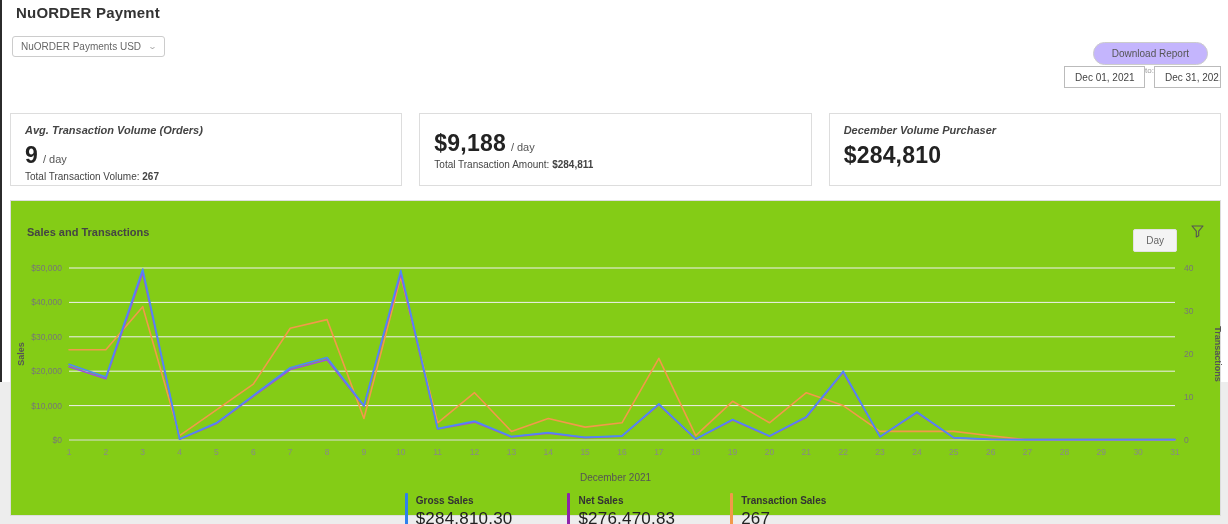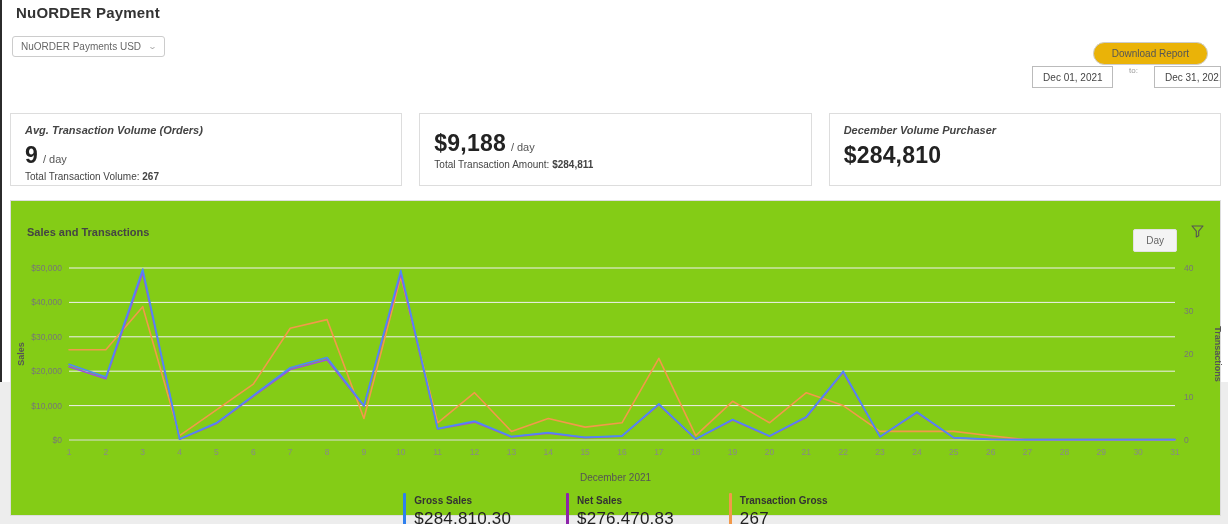--- a/index.html
+++ b/index.html
@@ -21,26 +21,26 @@
   
   .selector-btn {
     position: absolute; left: 10px; top: 36px;
     display: inline-flex; align-items: center; gap: 8px;
     border: 1px solid #ccc; border-radius: 3px; background: #fff;
     padding: 4px 8px; font-size: 10px; color: #666; cursor: pointer;
   }
   .chev { font-size: 8px; color: #aaa; transform: scaleX(1.4); }
   .download-btn {
     position: absolute; right: 20px; top: 42px;
-    border: 1px solid #ccc; border-radius: 12px; background: #eab308;
+    border: 1px solid #ccc; border-radius: 12px; background: #c4b5fd;
     padding: 5px 18px; font-size: 10px; color: #555; cursor: pointer;
   }
   .date-row {
     position: absolute; right: 7px; top: 66px;
-    display: flex; align-items: flex-start; gap: 16px;
+    display: flex; align-items: flex-start; gap: 0;
   }
   .date-input {
     width: 81px; height: 22px; border: 1px solid #bbb; background: #fff;
     font-size: 10px; color: #444; padding: 0 0 0 10px;
     font-family: "Liberation Sans", sans-serif;
   }
   .date-input.second { width: 67px; }
   .to-label { font-size: 8px; color: #999; }
   
   .cards {
@@ -211,19 +211,19 @@
       <div class="legend-item">
         <div class="legend-bar" style="background: rgb(142, 36, 170);"></div>
         <div>
           <div class="legend-label">Net Sales</div>
           <div class="legend-value">$276,470.83</div>
         </div>
       </div>
       <div class="legend-item">
         <div class="legend-bar" style="background: rgb(242, 153, 74);"></div>
         <div>
-          <div class="legend-label">Transaction Gross</div>
+          <div class="legend-label">Transaction Sales</div>
           <div class="legend-value">267</div>
         </div>
       </div>
     </div>
   </div>
 </div>
 
 </body></html>

